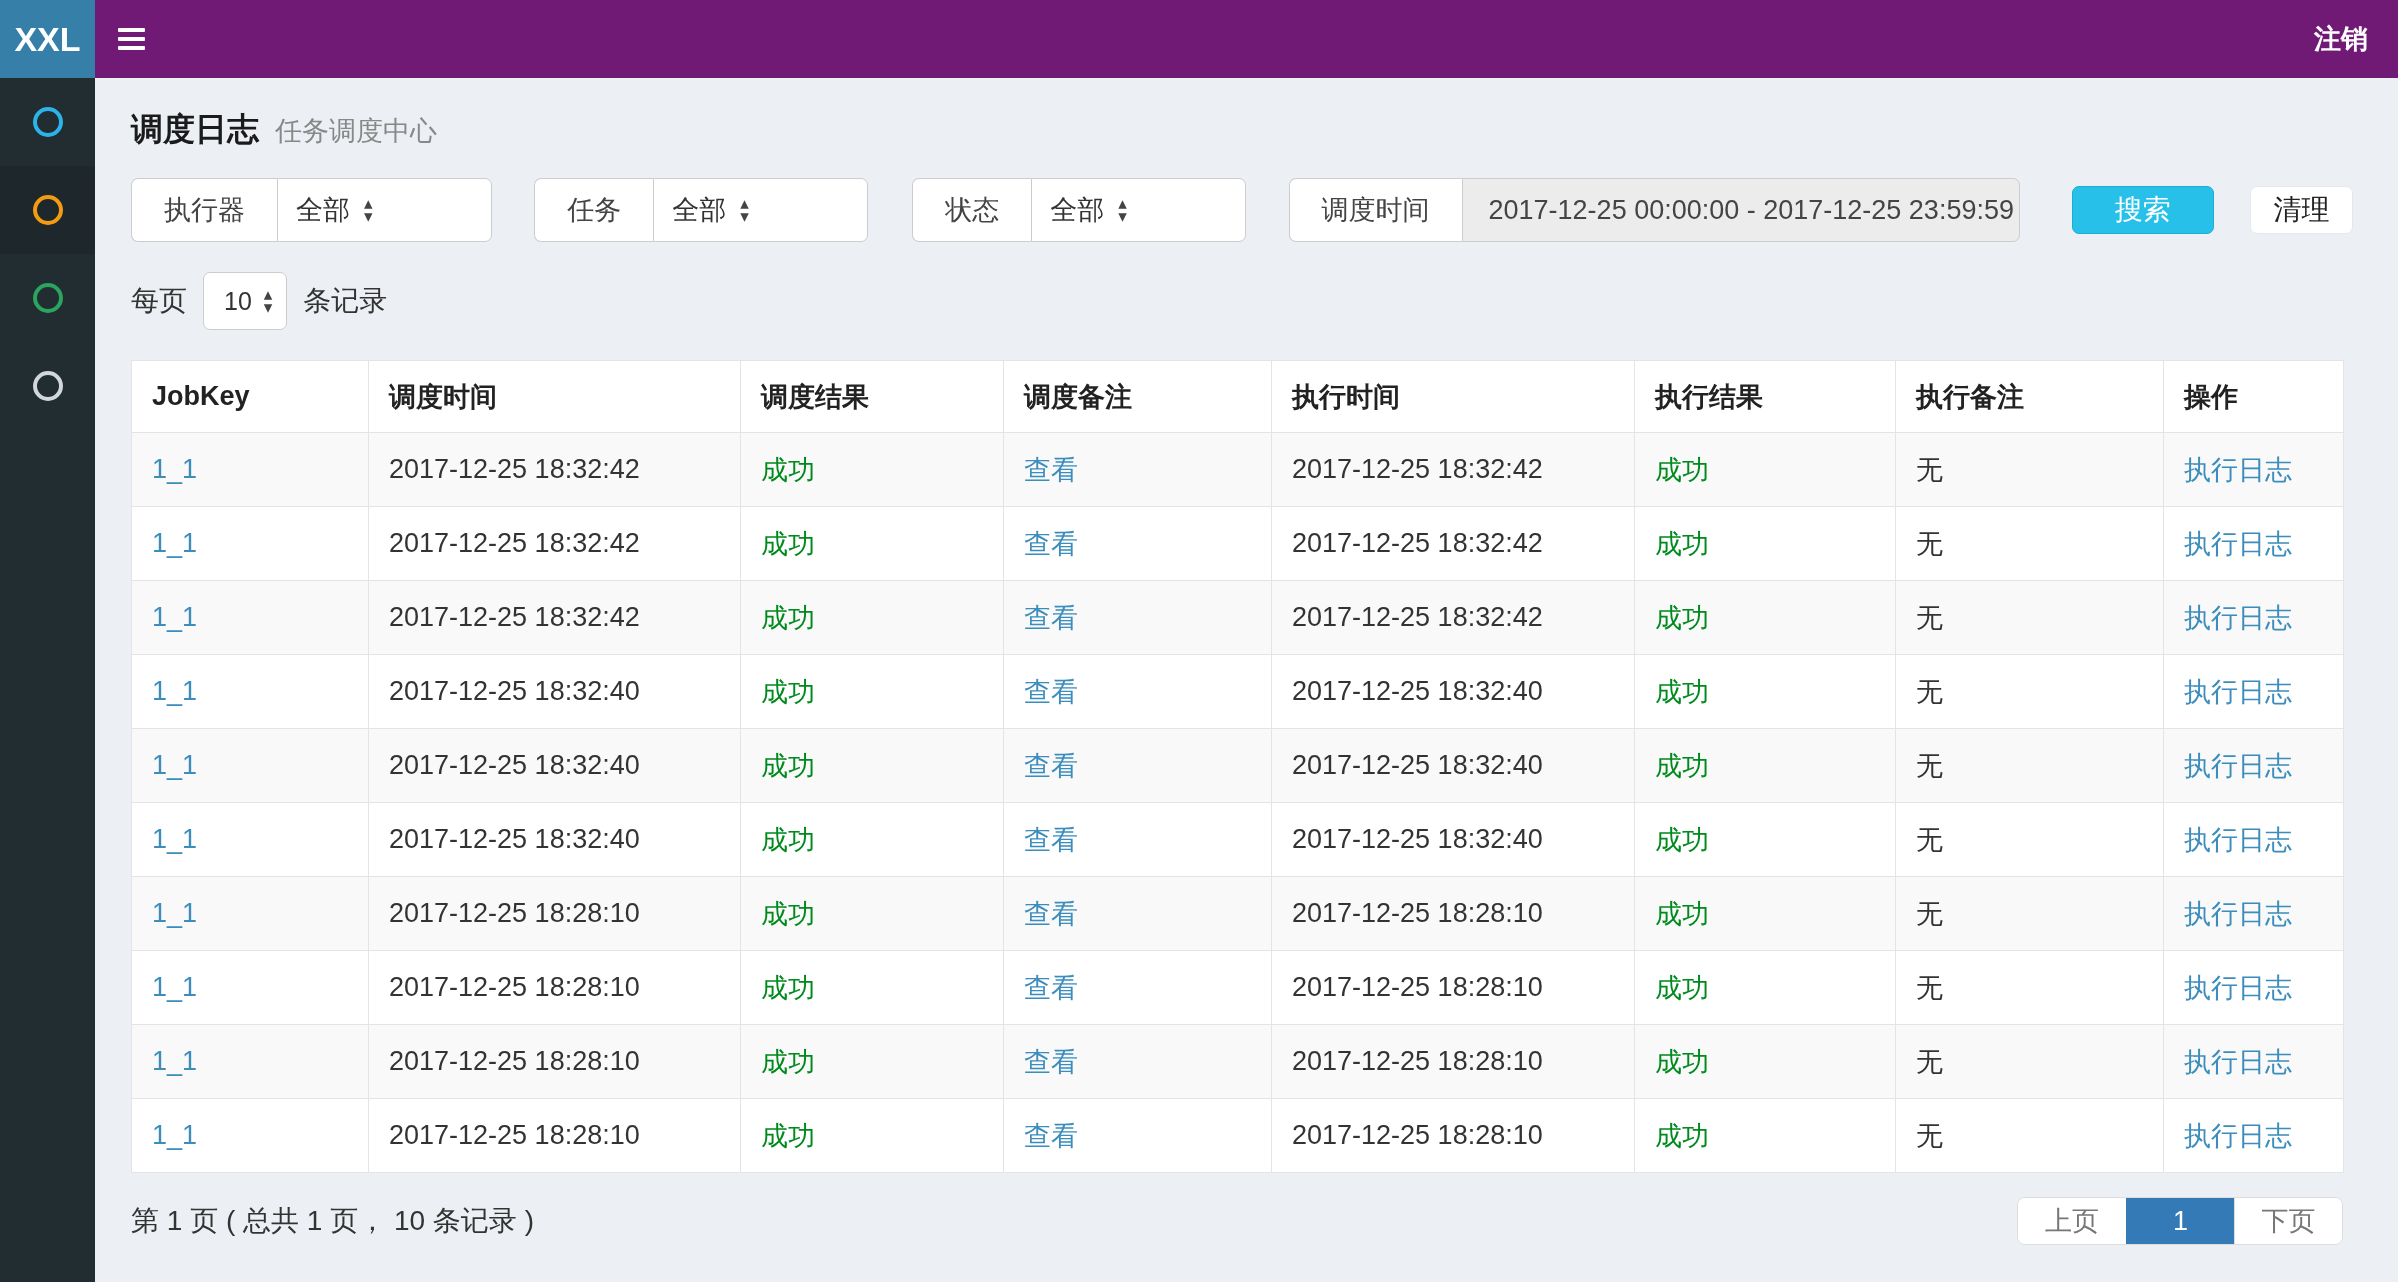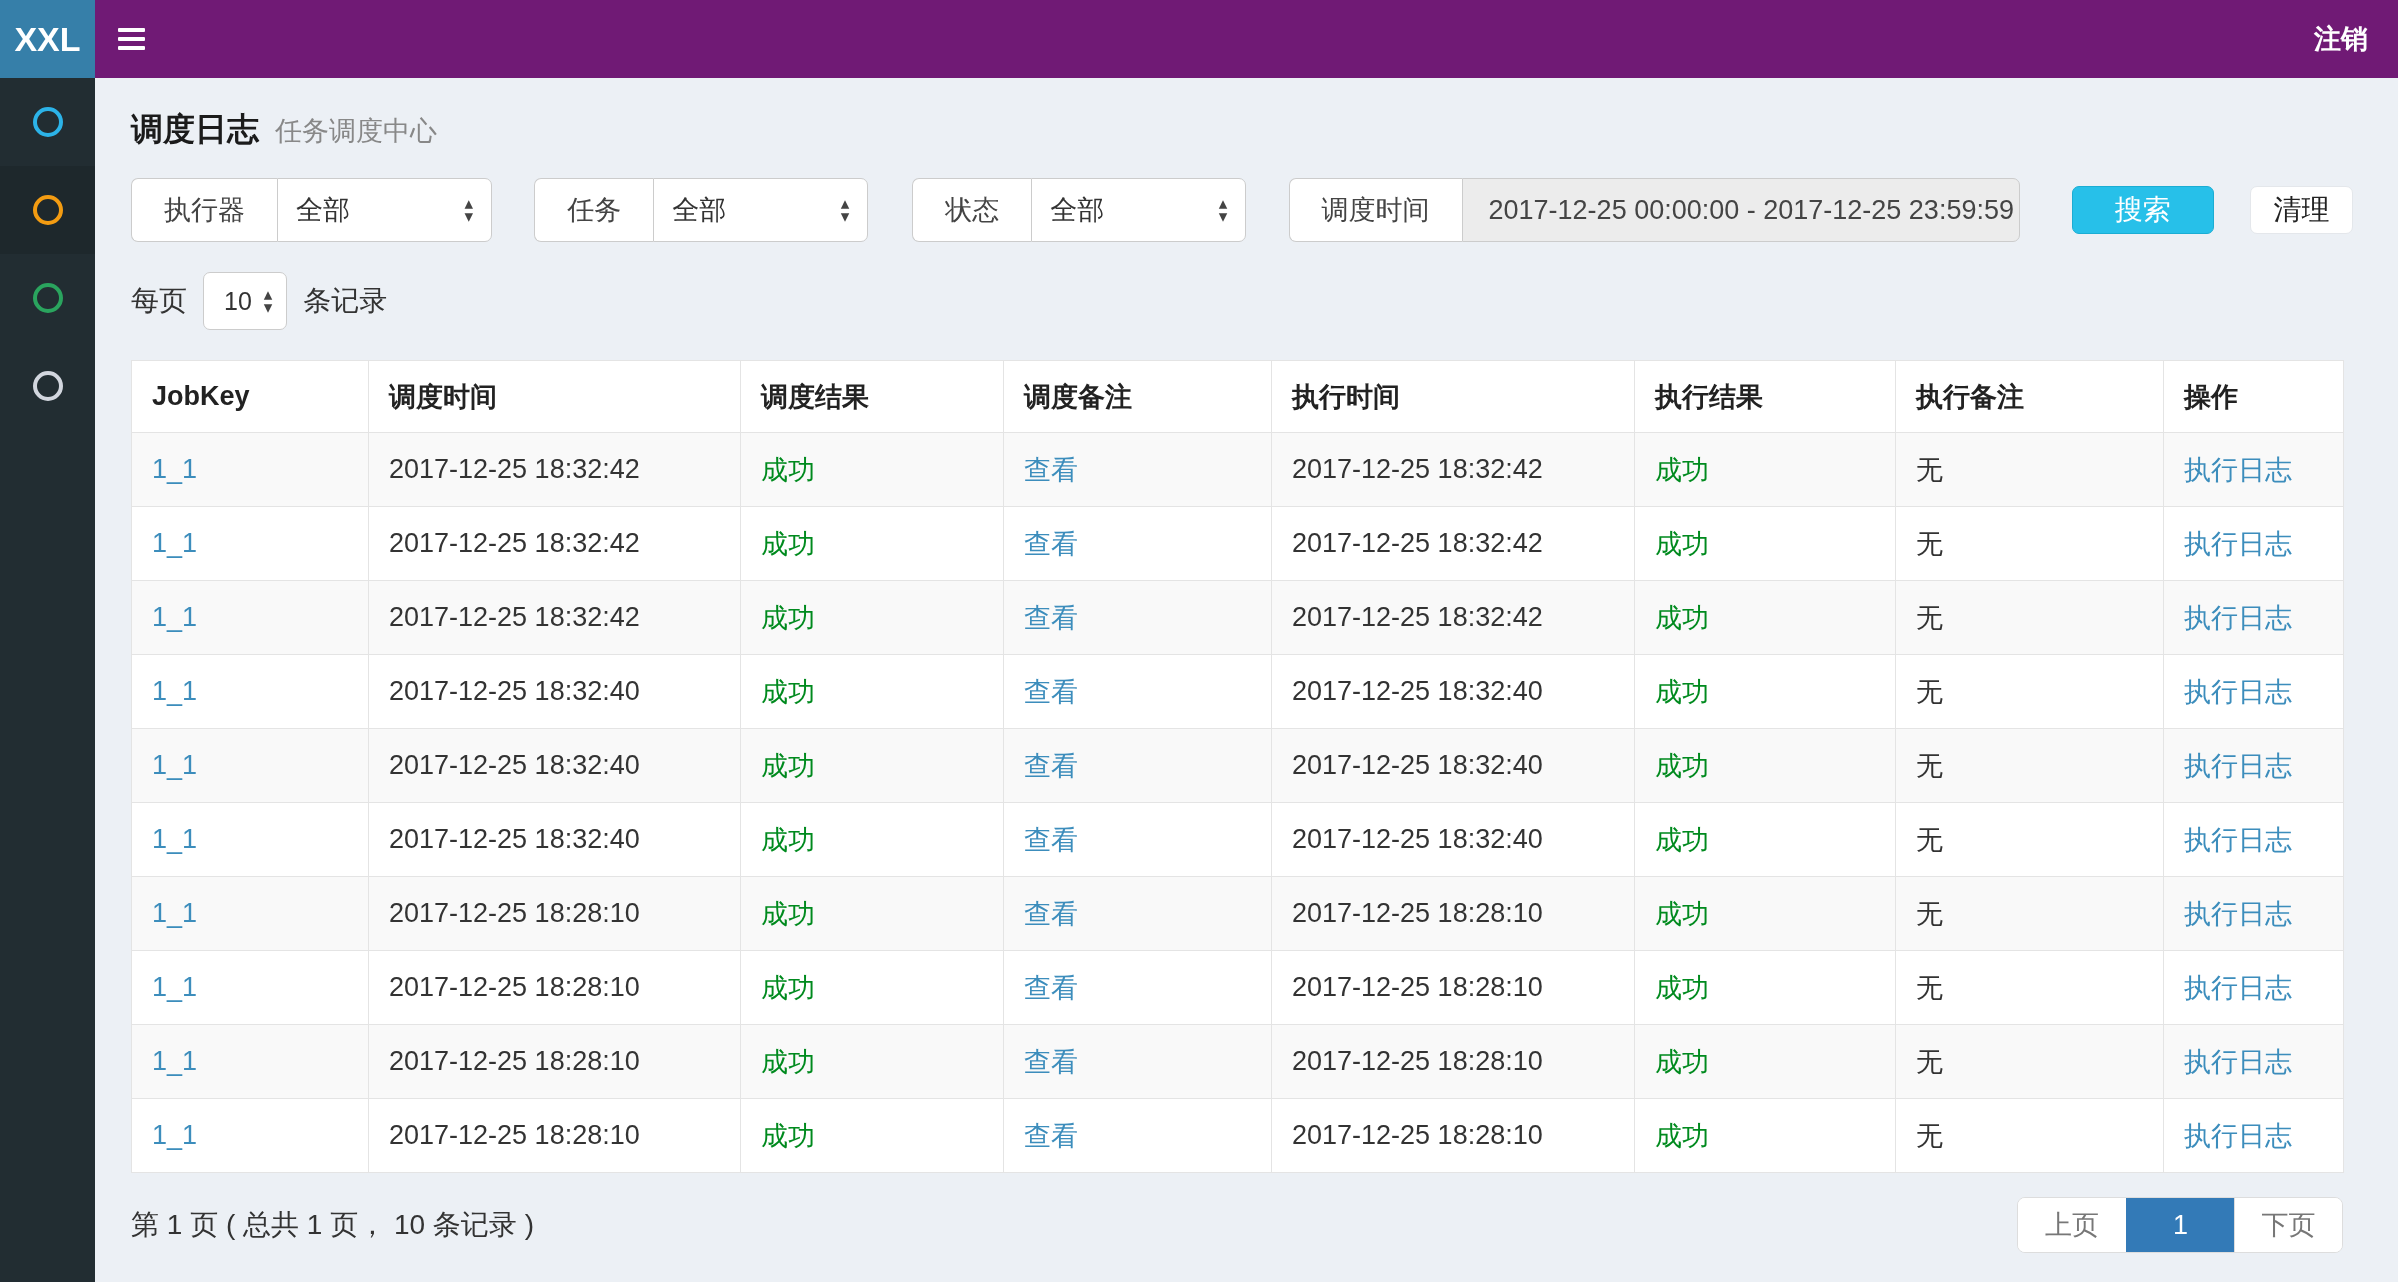--- a/index.html
+++ b/index.html
@@ -27,21 +27,21 @@
   .page-head { display:flex; align-items:baseline; gap:16px; margin-bottom:26px; }
   .page-title { font-size:32px; font-weight:600; color:#1b1b1b; }
   .page-subtitle { font-size:27px; color:#888; }
 
   
   .filter-bar { display:flex; align-items:center; margin-bottom:30px; }
   .input-group { display:flex; align-items:stretch; height:64px; }
   .addon { background:#fff; border:1px solid #ccc; border-right:none; border-radius:7px 0 0 7px;
     display:flex; align-items:center; padding:0 32px; font-size:27px; color:#444; white-space:nowrap; }
   .sel-box { background:#fff; border:1px solid #ccc; border-radius:0 7px 7px 0; display:flex; align-items:center;
-    justify-content:space-between; padding:0 18px; font-size:27px; color:#333; cursor:pointer; }
+    justify-content:flex-start; padding:0 18px; font-size:27px; color:#333; cursor:pointer; }
   .sel-box.w-lg { width:215px; }
   .updown { display:flex; flex-direction:column; line-height:13px; font-size:17px; color:#444; margin-left:14px; }
   .date-box { background:#ececec; border:1px solid #ccc; border-radius:0 7px 7px 0; display:flex; align-items:center;
     padding:0 26px; font-size:27px; color:#444; width:558px; white-space:nowrap; cursor:pointer; }
   .gap1 { width:46px; } .gap2 { width:48px; } .gap3 { width:46px; }
   .btn { height:48px; border-radius:7px; font-size:28px; display:flex; align-items:center; justify-content:center; cursor:pointer; }
   .btn-search { width:155px; background:#27c0e9; border:1px solid #1badd3; color:#fff; margin-left:52px; }
   .btn-clear { width:112px; background:#fff; border:1px solid #e4e7eb; color:#222; margin-left:36px; }
   .filter-spacer { flex:1; }
 
@@ -61,21 +61,21 @@
   .link { color:#3c8dbc; cursor:pointer; text-decoration:none; }
   .ok { color:#008a1e; }
   .col-jobkey{width:237px;} .col-ttime{width:372px;} .col-tres{width:263px;} .col-tmsg{width:268px;}
   .col-htime{width:363px;} .col-hres{width:261px;} .col-hmsg{width:268px;} .col-act{width:180px;}
 
   
   .foot-row { display:flex; align-items:center; margin-top:24px; width:2212px; }
   .foot-info { font-size:28px; color:#333; }
   .foot-spacer { flex:1; }
   .pagination { display:flex; border:1px solid #ddd; border-radius:8px; overflow:hidden; background:#fff; }
-  .page-btn { min-width:108px; height:54px; display:flex; align-items:center; justify-content:center;
+  .page-btn { min-width:108px; height:46px; display:flex; align-items:center; justify-content:center;
     font-size:27px; color:#777; cursor:pointer; background:#fff; }
   .page-btn + .page-btn { border-left:1px solid #ddd; }
   .page-btn.active { background:#337ab7; color:#fff; border-color:#337ab7; cursor:default; }
 </style>
 </head>
 <body>
 
 <header class="navbar">
   <div class="logo">XXL</div>
   <div class="hamburger">

